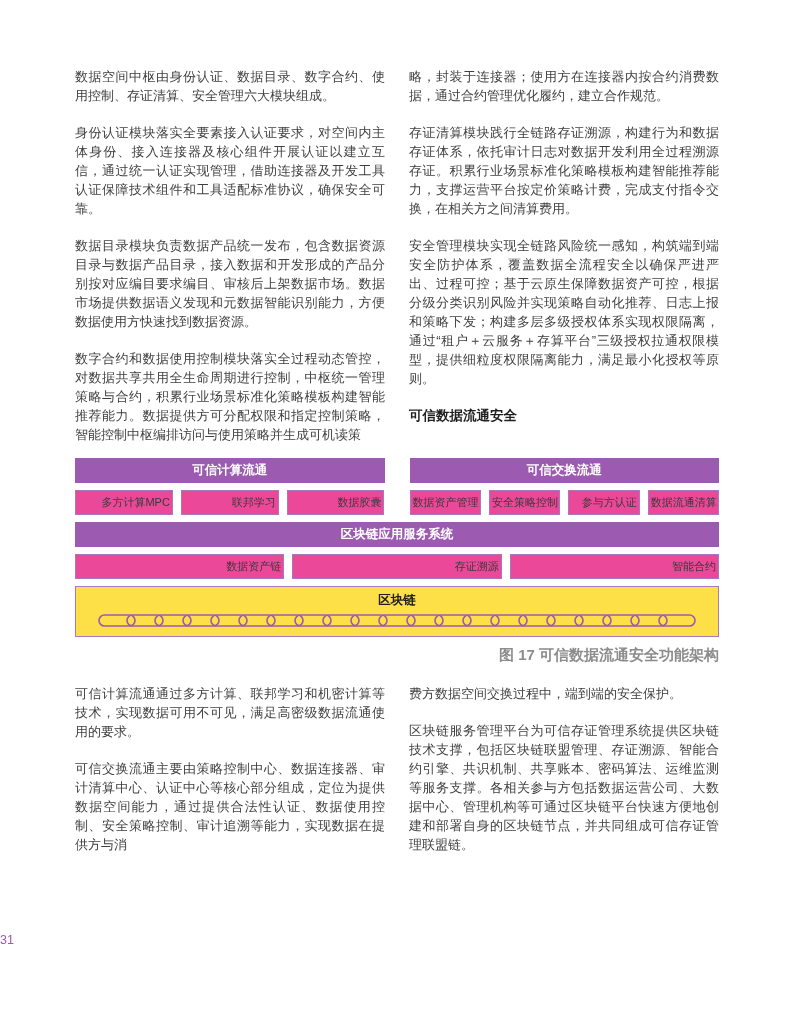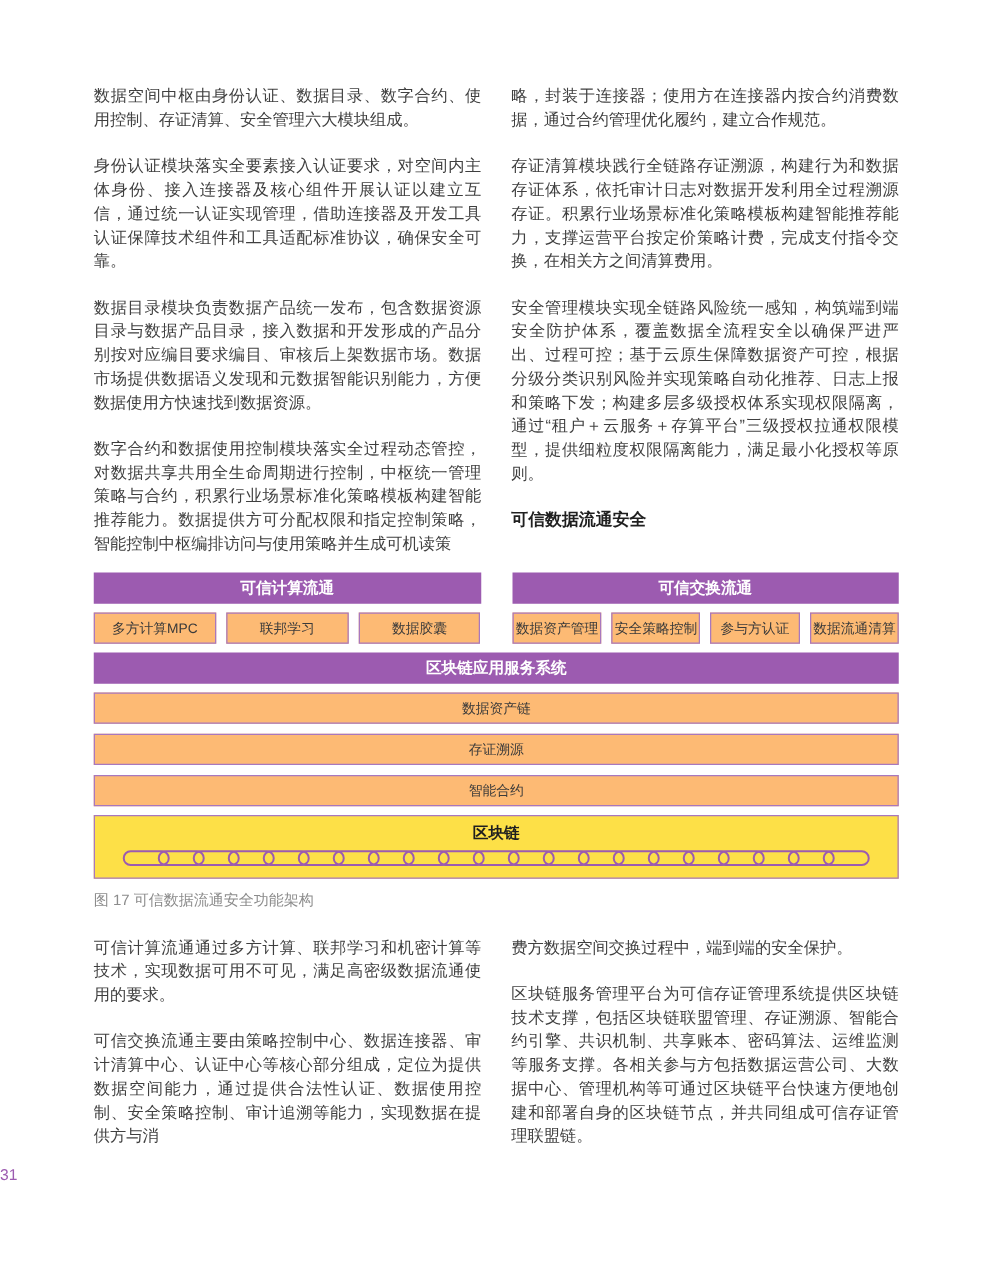--- a/index.html
+++ b/index.html
@@ -24,37 +24,38 @@
   
   .diagram { margin-top:14px; }
   .d-row { display:flex; gap:25px; margin-bottom:7px; }
   .half-group { flex:1; display:flex; gap:8px; min-width:0; }
   .hdr {
     background:var(--accent,#9C5BB0); color:#ffffff; font-weight:bold;
     font-size:12.5px; text-align:center; padding:4px 0; flex:1;
   }
   .hdr.full-w { display:block; margin-bottom:7px; }
   .dbox {
-    flex:1; border:1px solid var(--box-border,#A878BE); background:#fdba74;
-    font-size:11px; text-align:center; padding:4px 2px; color:#3a3a3a;
+    flex:1; border:1px solid var(--box-border,#A878BE); background:#ec4899;
+    font-size:11px; text-align:right; padding:4px 2px; color:#3a3a3a;
     white-space:nowrap; overflow:hidden;
   }
   .chain-box {
     border:1px solid var(--box-border,#A878BE); background:#fde047;
     padding:5px 12px 8px 12px; margin-bottom:9px;
   }
   .chain-label {
     text-align:center; font-weight:bold; font-size:12.5px; color:#1f1f1f;
     margin-bottom:4px;
   }
   .chain-svg { display:block; width:100%; height:15px; }
   .chain-svg rect { fill:none; stroke:var(--accent,#9C5BB0); stroke-width:1.6; }
   .caption {
-    text-align:left; color:var(--caption,#8c8c8c); font-size:12px;
+    text-align:right; color:var(--caption,#8c8c8c); font-size:15px;
     margin-bottom:20px;
+    font-weight:bold;
   }
   .page-number {
     position:absolute; left:0; right:0; bottom:74px; text-align:left;
     color:var(--accent,#9C5BB0); font-size:12.5px;
   }
 </style>
 </head>
 <body>
 
 <div class="page">
@@ -90,21 +91,21 @@
       <div class="half-group">
         <div class="dbox">数据资产管理</div>
         <div class="dbox">安全策略控制</div>
         <div class="dbox">参与方认证</div>
         <div class="dbox">数据流通清算</div>
       </div>
     </div>
 
     <div class="hdr full-w">区块链应用服务系统</div>
 
-    <div class="d-row" style="gap:8px;flex-direction:column;">
+    <div class="d-row" style="gap:8px;">
       <div class="dbox">数据资产链</div>
       <div class="dbox">存证溯源</div>
       <div class="dbox">智能合约</div>
     </div>
 
     <div class="chain-box">
       <div class="chain-label">区块链</div>
       <svg class="chain-svg" viewBox="0 0 600 15" preserveAspectRatio="xMidYMid meet" aria-hidden="true">
           <rect x="2" y="2" width="36" height="11" rx="5.5"></rect>
           <rect x="30" y="2" width="36" height="11" rx="5.5"></rect>

